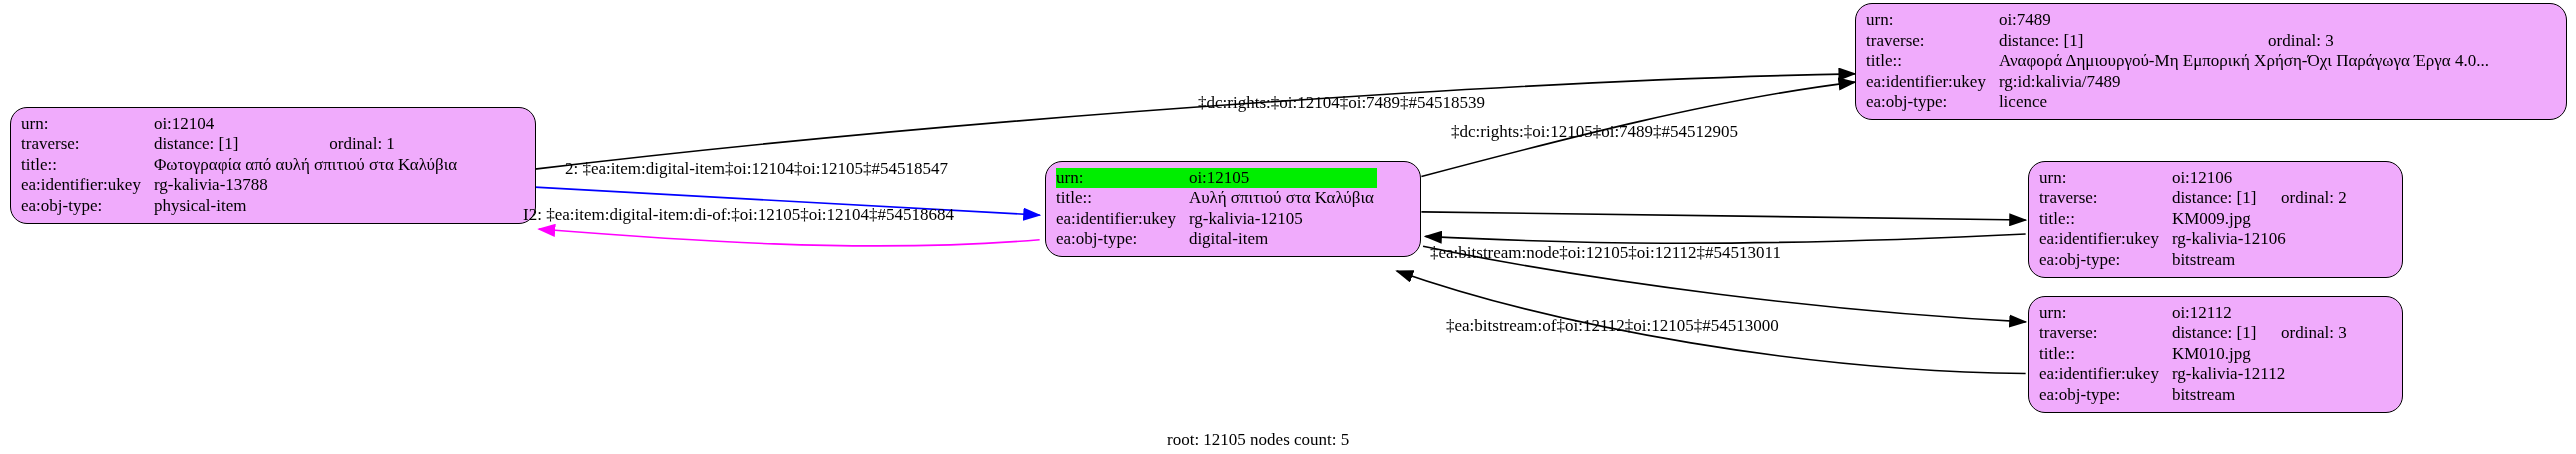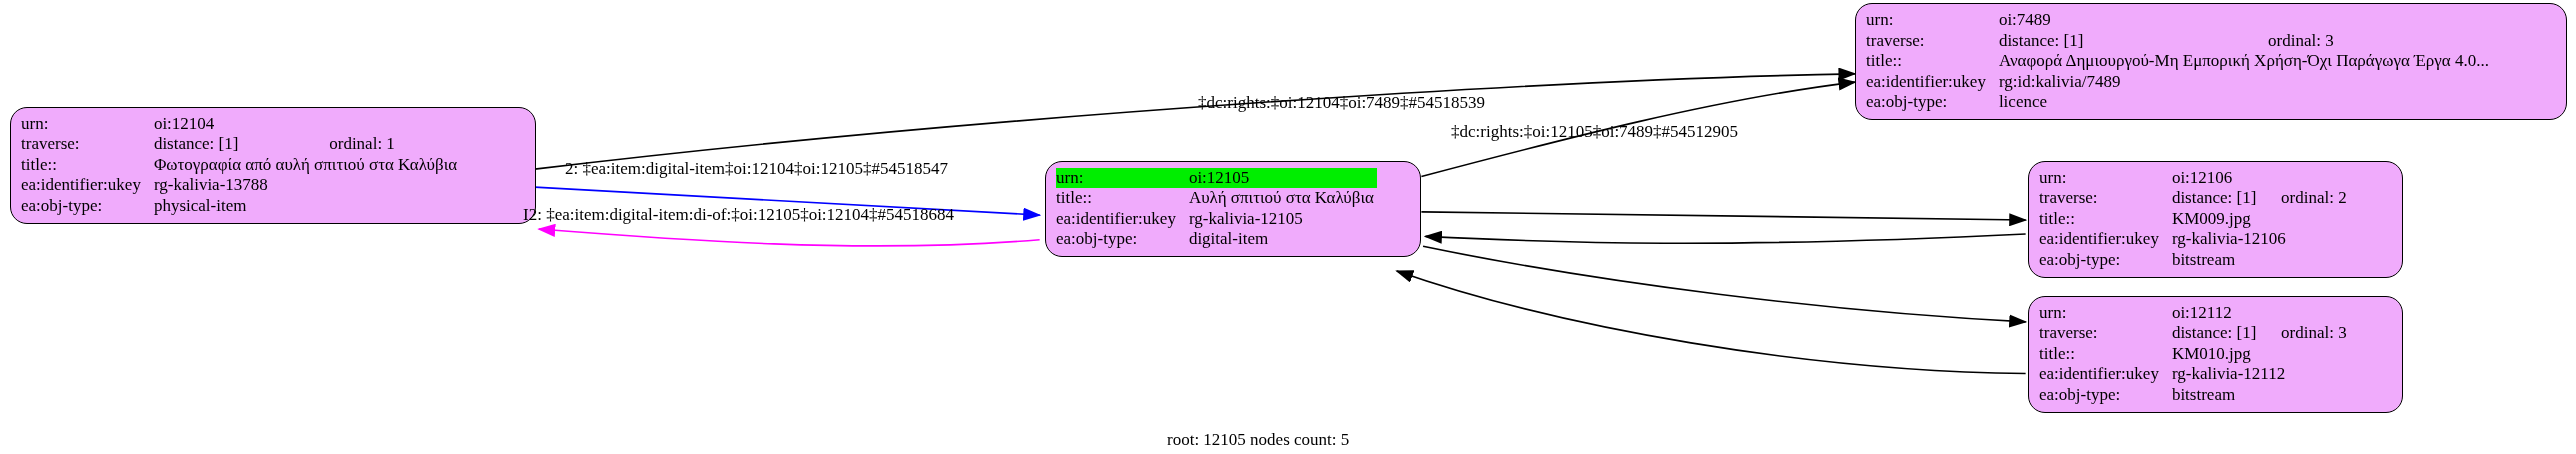--- a/index.html
+++ b/index.html
@@ -193,17 +193,19 @@
         <td class="v" colspan="2">bitstream</td>
       </tr>
     </tbody>
       </table>
   </div>
 
   <div class="elabel" style="left:565px;top:159px;">2: ‡ea:item:digital-item‡oi:12104‡oi:12105‡#54518547</div>
   <div class="elabel" style="left:514px;top:205px;margin-left:9px;">I2: ‡ea:item:digital-item:di-of:‡oi:12105‡oi:12104‡#54518684</div>
   <div class="elabel" style="left:1198px;top:93px;text-align:right;">‡dc:rights:‡oi:12104‡oi:7489‡#54518539</div>
   <div class="elabel" style="left:1451px;top:122px;">‡dc:rights:‡oi:12105‡oi:7489‡#54512905</div>
+  <div class="elabel" style="left:1430px;top:243px;">‡ea:bitstream:node‡oi:12105‡oi:12112‡#54513011</div>
+  <div class="elabel" style="left:1446px;top:316px;">‡ea:bitstream:of‡oi:12112‡oi:12105‡#54513000</div>
 
   <div class="caption" style="left:1167px;top:430px;">root: 12105 nodes count: 5</div>
 
 </div>
 
 
 </body></html>

